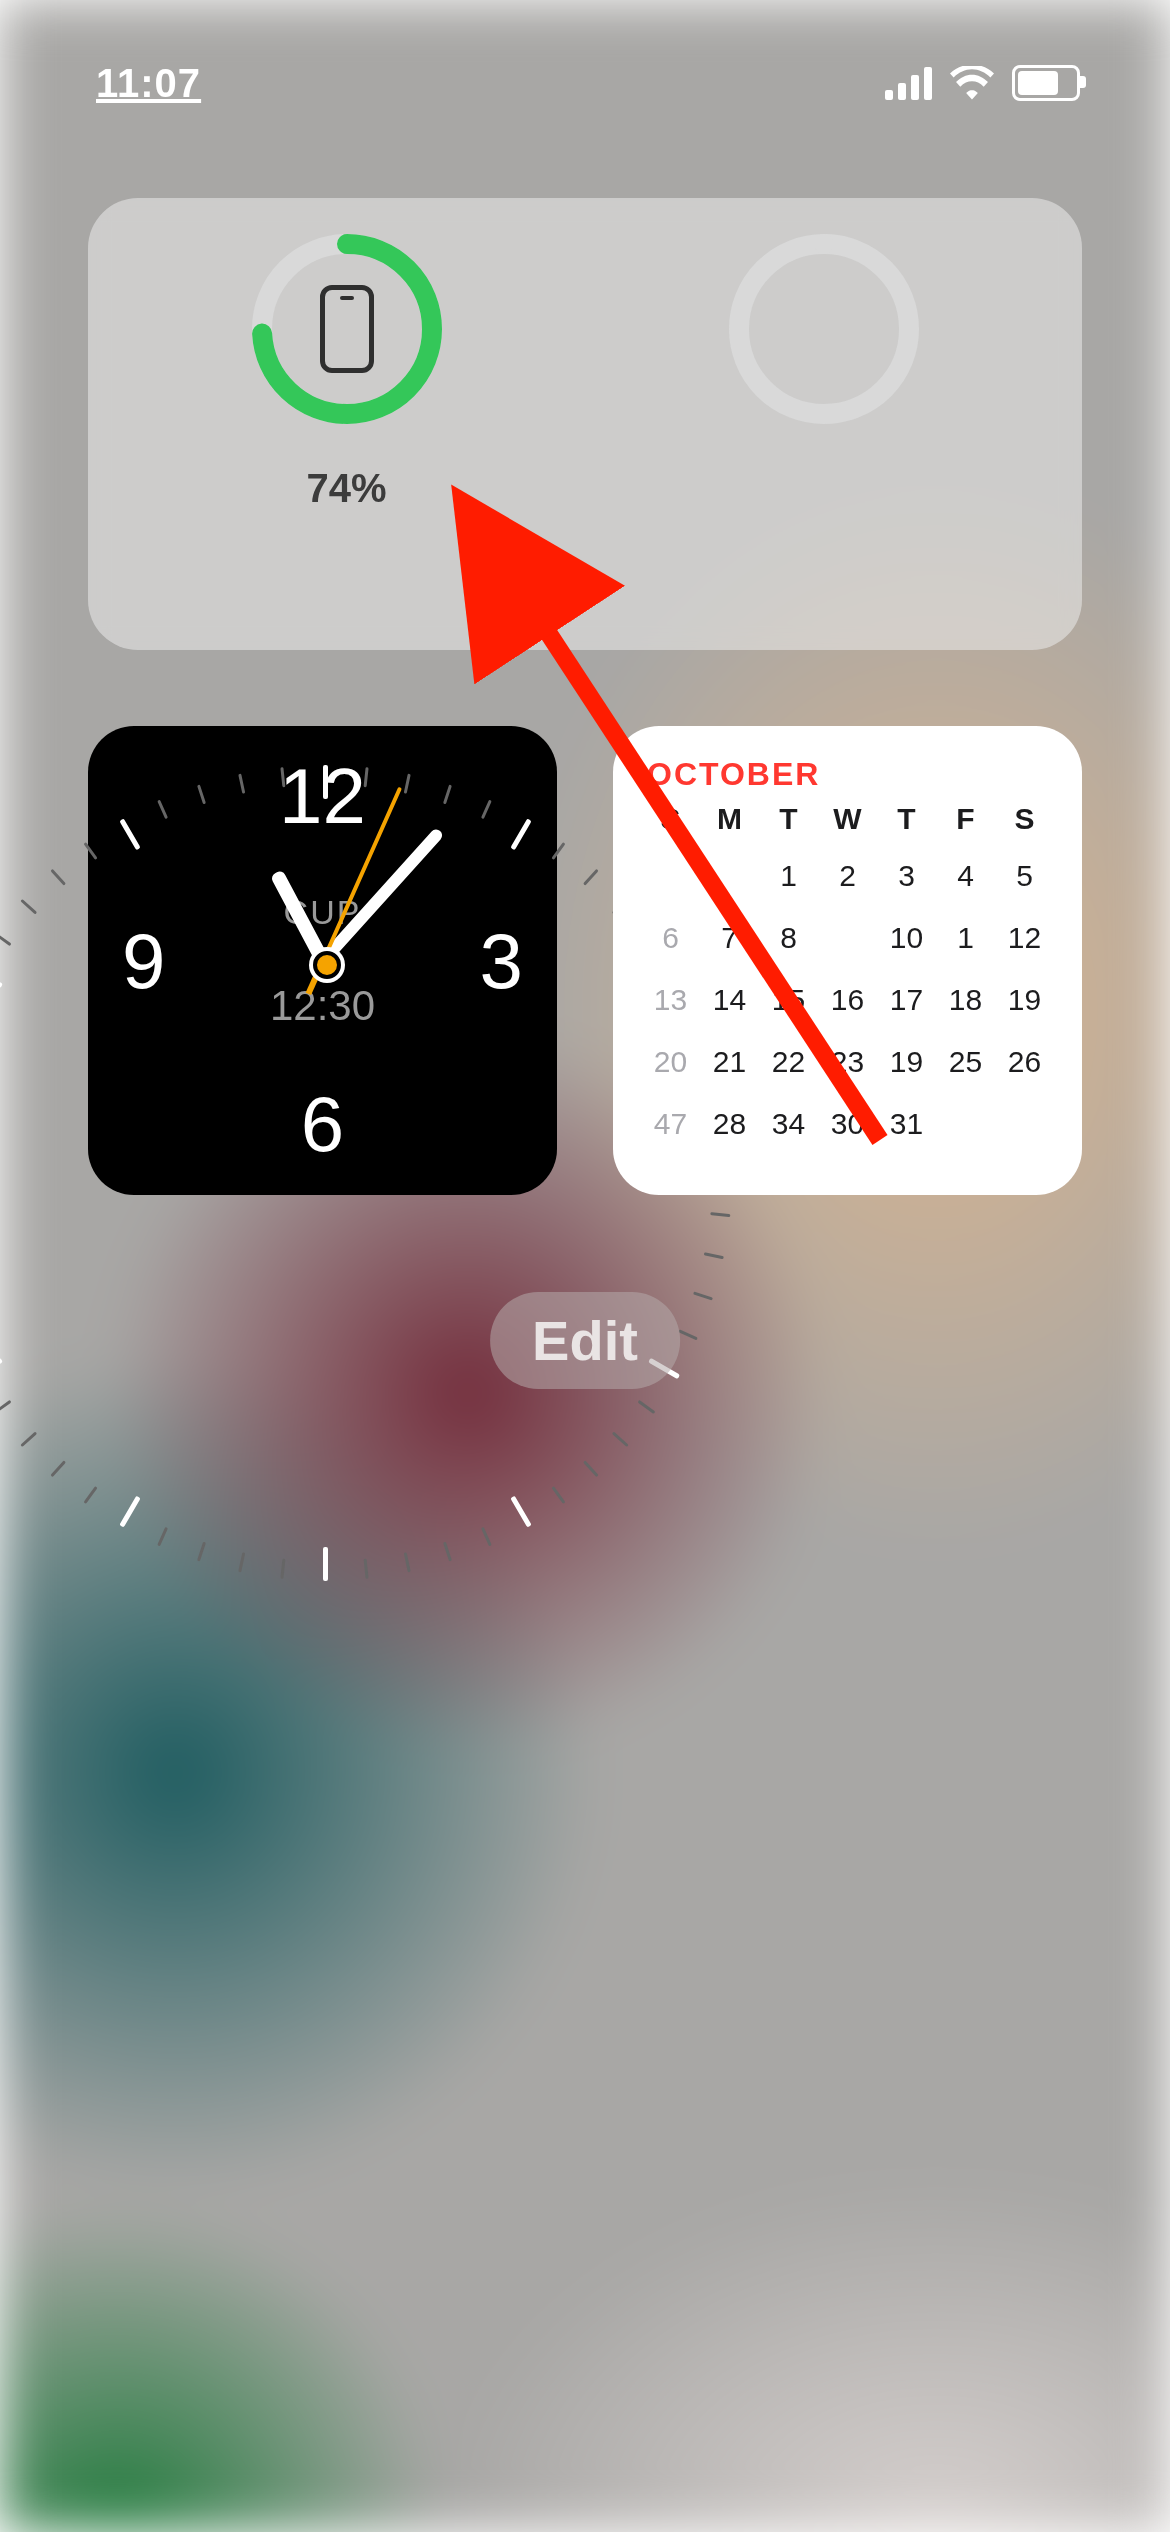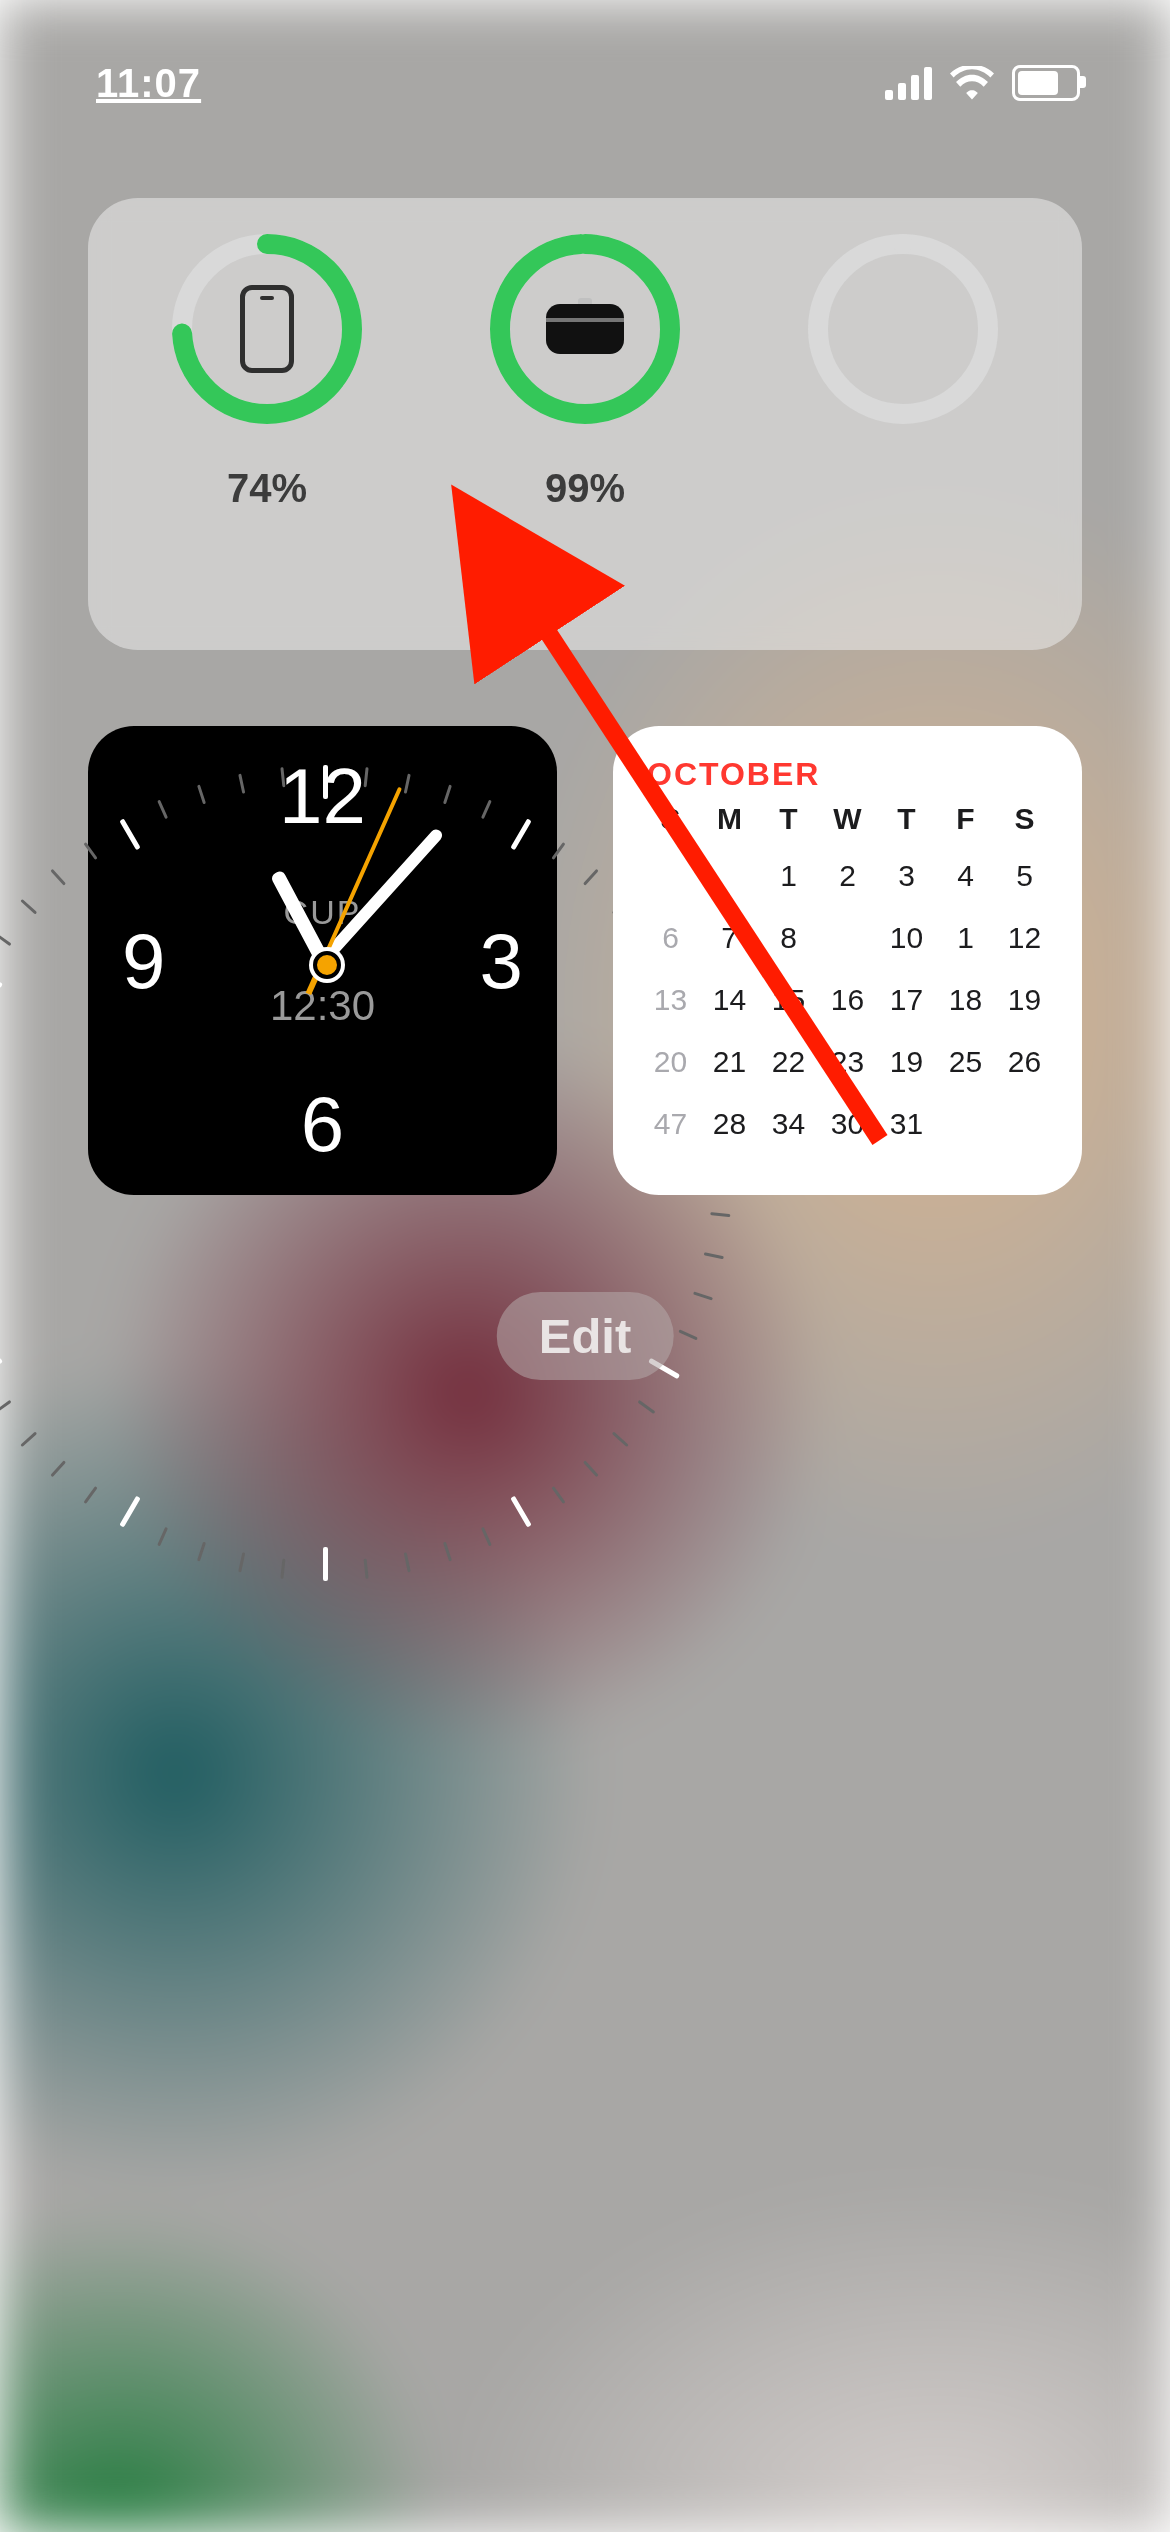--- a/index.html
+++ b/index.html
@@ -129,21 +129,21 @@
   
   .edit-button{
     position:absolute;
     top:1292px;
     left:50%;
     transform:translateX(-50%);
     padding:16px 42px;
     border-radius:48px;
     background:rgba(180,170,170,0.55);
     color:#e9e4e4;
-    font-size:49px;
+    font-size:56px;
     font-weight:600;
   }
 
   
   .annotation-arrow{position:absolute;pointer-events:none;}
 </style>
 </head>
 <body>
 
 <div class="bg"></div>
@@ -169,29 +169,20 @@
 <div class="batteries-widget">
 
 <div class="batt-item">
       <div class="ring-wrap"><svg width="190" height="190">
           <circle cx="95" cy="95" r="85" stroke="#d9d9d9" stroke-width="20" fill="none"></circle>
           <circle cx="95" cy="95" r="85" stroke="#34c759" stroke-width="20" fill="none" stroke-linecap="round" stroke-dasharray="395.21235582159596 534.0707511102648"></circle>
         </svg><div class="ring-center">
           <div class="phone-glyph"></div>
         </div></div>
       <div class="batt-label">74%</div>
-    </div>
-    <div class="batt-item">
-      <div class="ring-wrap"><svg width="190" height="190">
-          <circle cx="95" cy="95" r="85" stroke="#d9d9d9" stroke-width="20" fill="none"></circle>
-          <circle cx="95" cy="95" r="85" stroke="#34c759" stroke-width="20" fill="none" stroke-linecap="round" stroke-dasharray="528.7300435991622 534.0707511102648"></circle>
-        </svg><div class="ring-center">
-          <div class="case-glyph"></div>
-        </div></div>
-      <div class="batt-label">99%</div>
     </div>
     <div class="batt-item">
       <div class="ring-wrap"><svg width="190" height="190">
           <circle cx="95" cy="95" r="85" stroke="#d9d9d9" stroke-width="20" fill="none"></circle>
           <circle cx="95" cy="95" r="85" stroke="#d9d9d9" stroke-width="20" fill="none" stroke-linecap="round" stroke-dasharray="0 534.0707511102648"></circle>
         </svg><div class="ring-center"></div></div>
       <div class="batt-label"></div>
     </div>
   </div>
 

